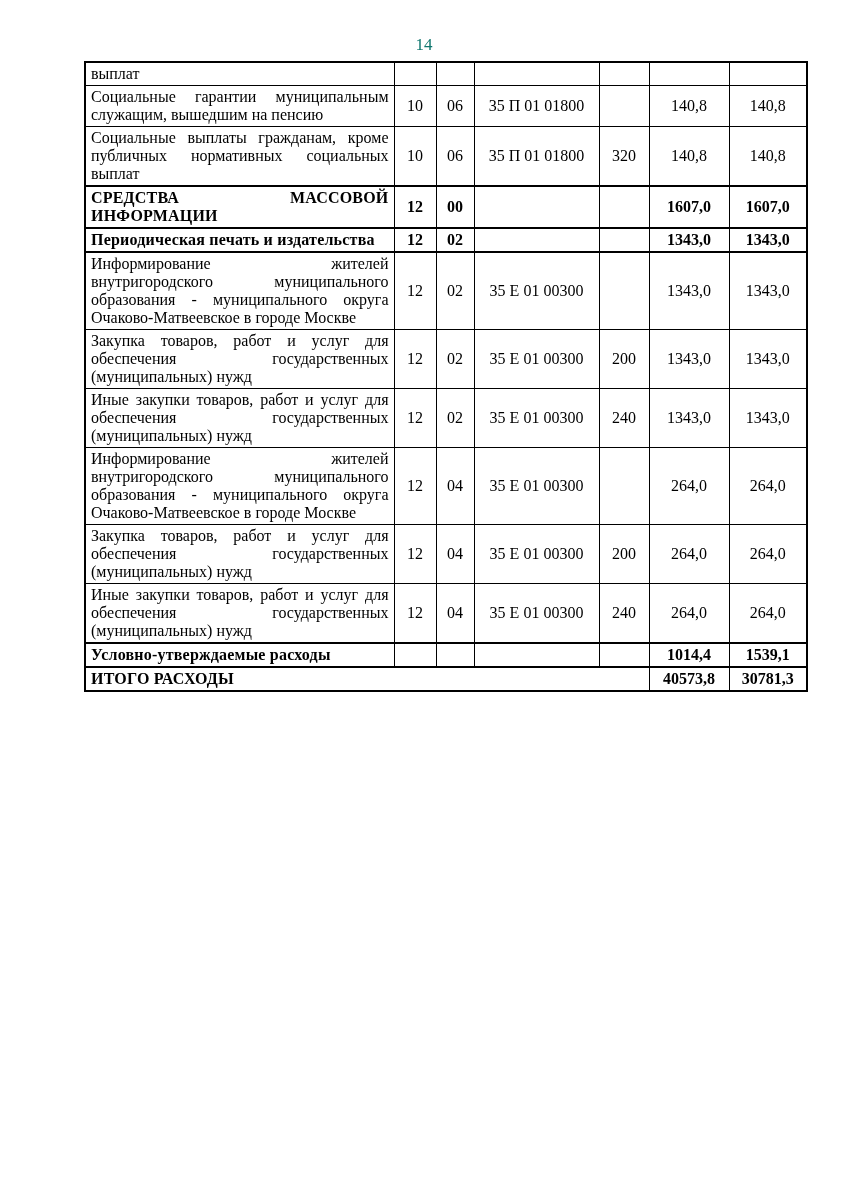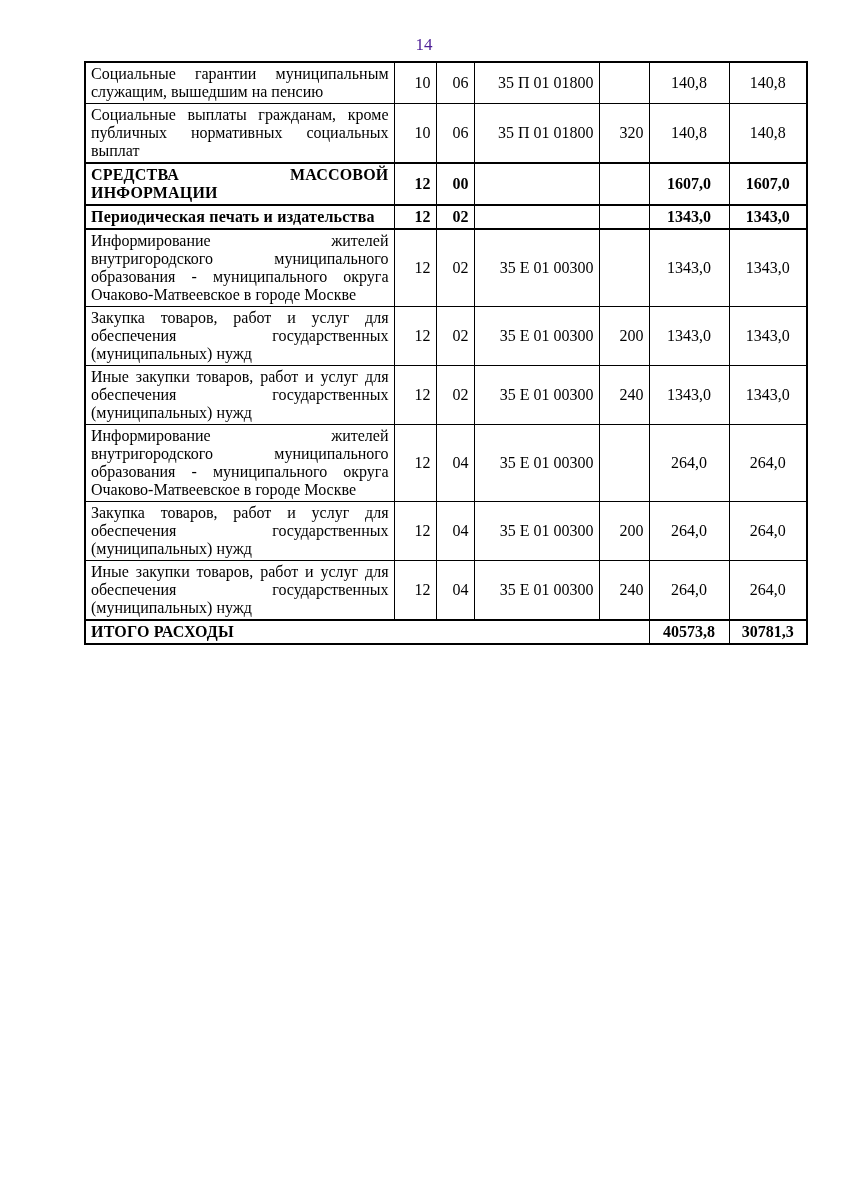--- a/index.html
+++ b/index.html
@@ -15,21 +15,21 @@
     font-family: "Liberation Serif", "DejaVu Serif", serif;
     color: #000000;
     overflow: hidden;
   }
   .page-number {
     padding-top: 36px;
     padding-bottom: 6px;
     text-align: center;
     font-size: 17px;
     line-height: 1.1;
-    color: #4c1d95;
+    color: #0f766e;
   }
   table.budget {
     border-collapse: collapse;
     table-layout: fixed;
     margin-left: 84px;
     width: 722px;
     border: 2px solid #000000;
   }
   table.budget td {
     border: 1px solid #000000;
@@ -38,21 +38,21 @@
     padding: 2px 5px;
     vertical-align: middle;
     overflow: hidden;
   }
   td.name {
     text-align: justify;
     padding-left: 6px;
     padding-right: 5px;
   }
   td.code {
-    text-align: right;
+    text-align: center;
     padding-left: 2px;
     padding-right: 2px;
   }
   td.amt {
     text-align: center;
     padding-right: 10px;
   }
   tr.bold td {
     font-weight: bold;
     border-top-width: 2px;
@@ -74,20 +74,29 @@
       <col style="width:309px">
       <col style="width:42px">
       <col style="width:38px">
       <col style="width:125px">
       <col style="width:50px">
       <col style="width:80px">
       <col style="width:78px">
     </colgroup>
     <tbody>
         <tr>
+          <td class="name">выплат</td>
+          <td class="code"></td>
+          <td class="code"></td>
+          <td class="code"></td>
+          <td class="code"></td>
+          <td class="amt"></td>
+          <td class="amt"></td>
+        </tr>
+        <tr>
           <td class="name">Социальные гарантии муниципальным служащим, вышедшим на пенсию</td>
           <td class="code">10</td>
           <td class="code">06</td>
           <td class="code">35 П 01 01800</td>
           <td class="code"></td>
           <td class="amt">140,8</td>
           <td class="amt">140,8</td>
         </tr>
         <tr>
           <td class="name">Социальные выплаты гражданам, кроме публичных нормативных социальных выплат</td>
@@ -164,19 +173,28 @@
         <tr>
           <td class="name">Иные закупки товаров, работ и услуг для обеспечения государственных (муниципальных) нужд</td>
           <td class="code">12</td>
           <td class="code">04</td>
           <td class="code">35 Е 01 00300</td>
           <td class="code">240</td>
           <td class="amt">264,0</td>
           <td class="amt">264,0</td>
         </tr>
         <tr class="bold">
+          <td class="name">Условно-утверждаемые расходы</td>
+          <td class="code"></td>
+          <td class="code"></td>
+          <td class="code"></td>
+          <td class="code"></td>
+          <td class="amt">1014,4</td>
+          <td class="amt">1539,1</td>
+        </tr>
+        <tr class="bold">
           <td class="name" colspan="5">ИТОГО РАСХОДЫ</td>
           <td class="amt">40573,8</td>
           <td class="amt">30781,3</td>
         </tr>
       </tbody>
   </table>
 </div>
 
 </body></html>

